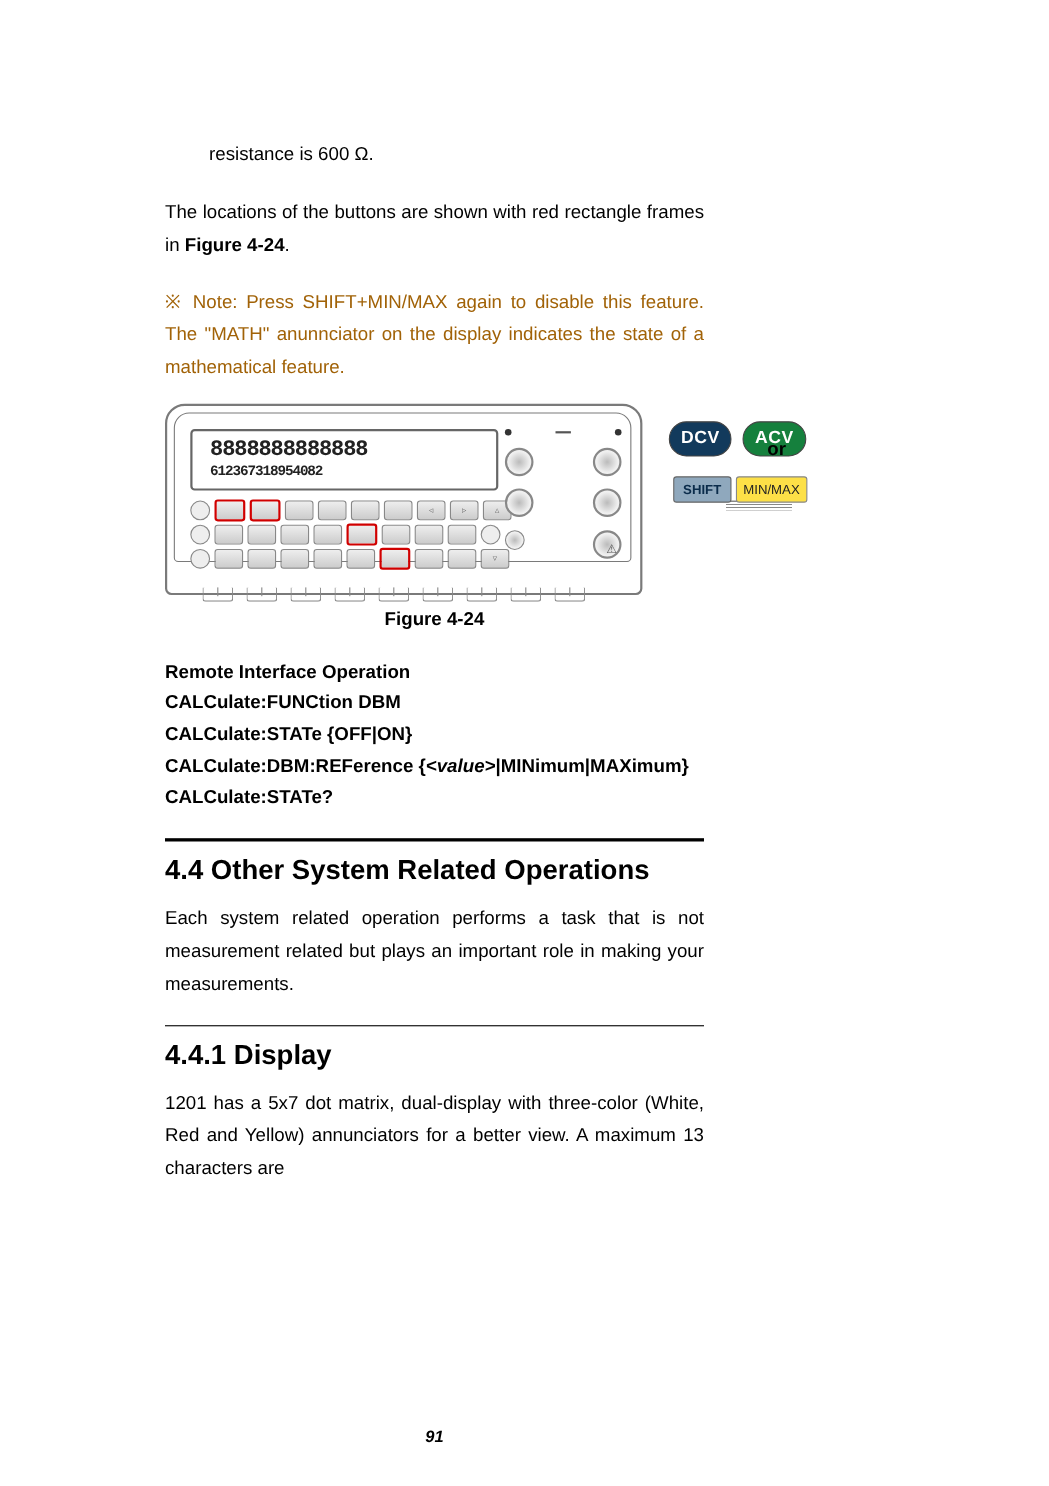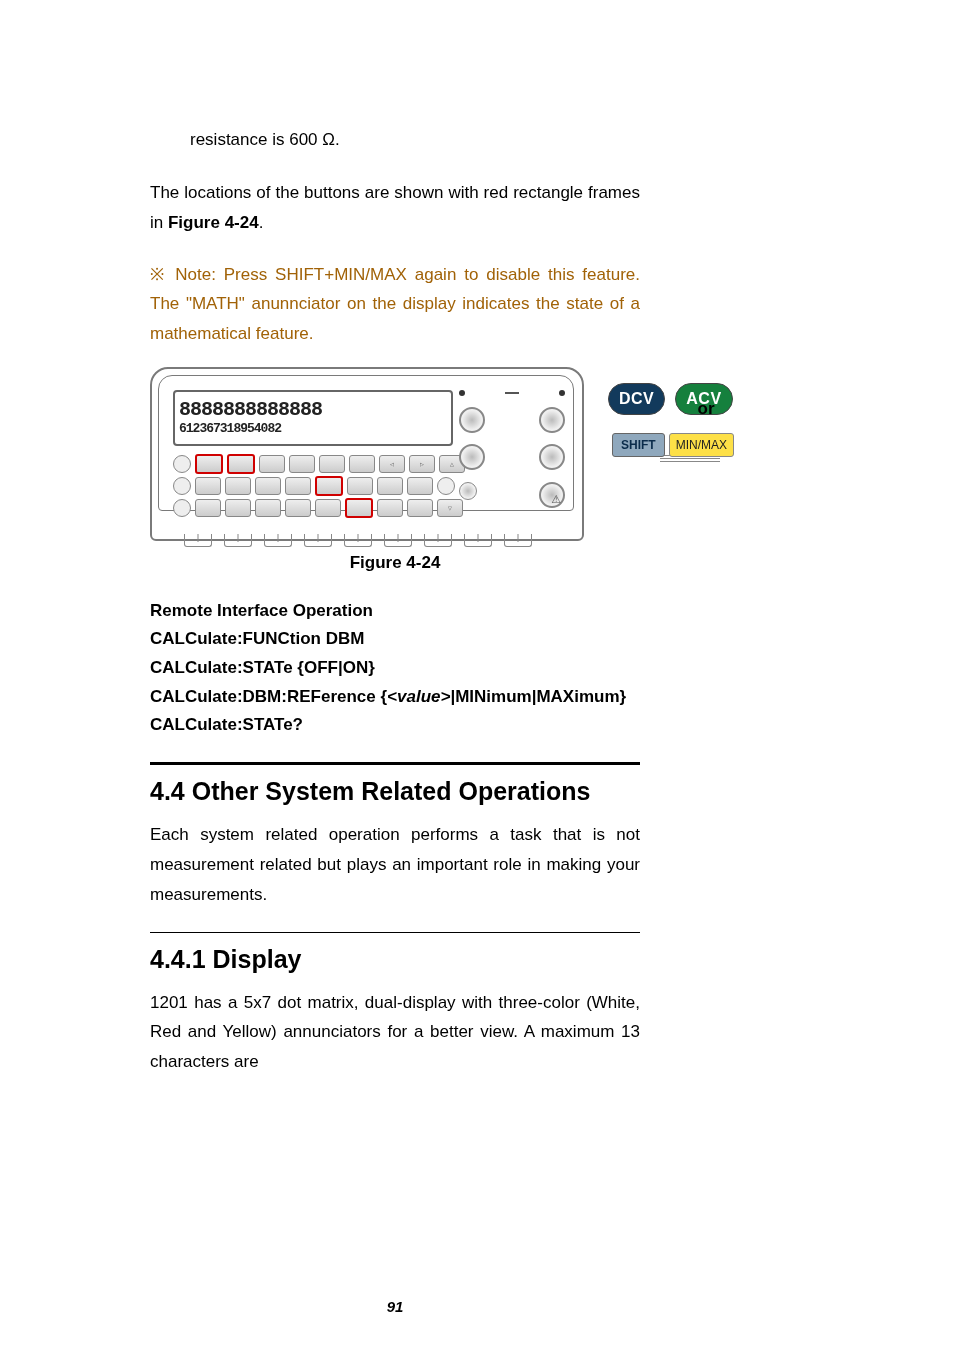--- a/index.html
+++ b/index.html
@@ -66,21 +66,21 @@
     position: absolute;
     left: 14px; top: 14px;
     width: 280px; height: 56px;
     border: 2px solid #666;
     border-radius: 4px;
     background: #fff;
     display: flex;
     flex-direction: column;
     justify-content: center;
     align-items: flex-start;
-    padding-left: 4px;
+    padding-left: 16px;
     box-sizing: border-box;
   }
   .lcd-big {
     font-family: "Courier New", monospace;
     font-weight: bold;
     font-size: 20px;
     letter-spacing: -1px;
     color: #222;
     line-height: 1;
   }

